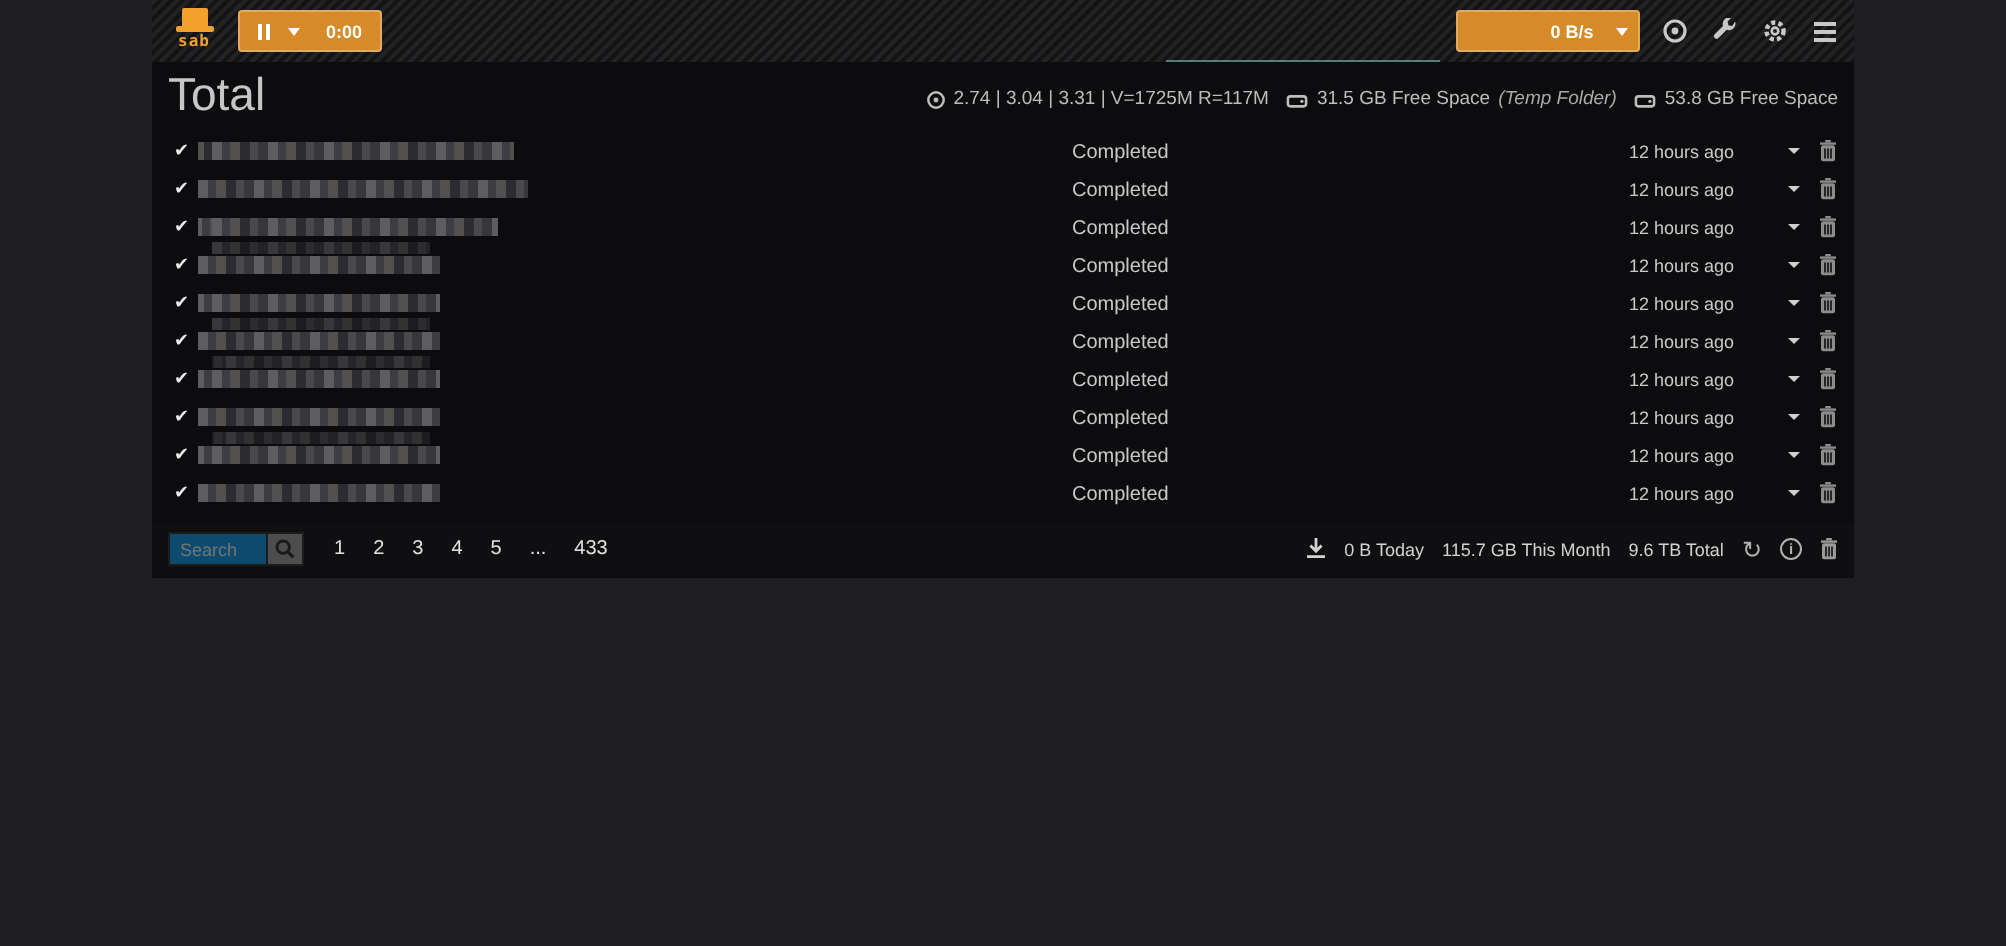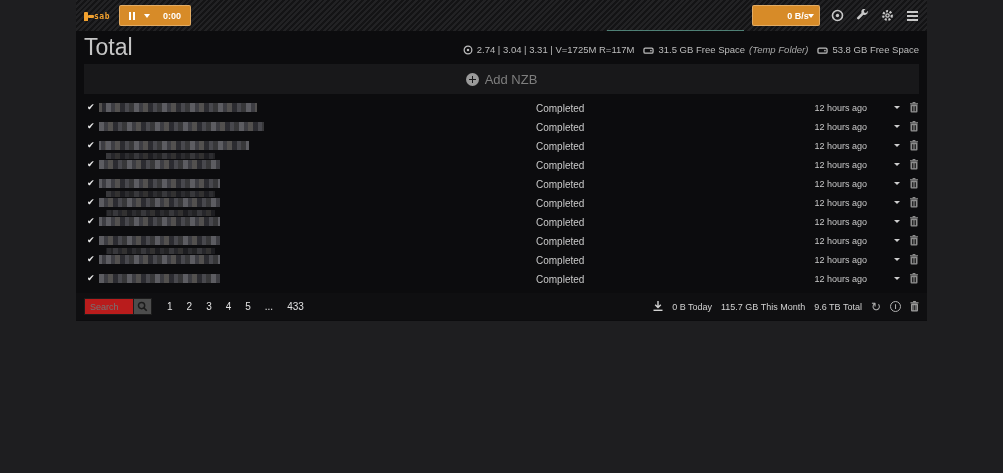--- a/index.html
+++ b/index.html
@@ -5,34 +5,34 @@
   * { margin:0; padding:0; box-sizing:border-box; }
   html,body { width:1003px; height:473px; overflow:hidden; }
   body { background:#1e1e20; font-family:"Liberation Sans", sans-serif; }
 
   .container { position:relative; width:851px; margin-left:76px; background:#0c0c0e; padding-bottom:1px; }
 
   
   .topbar { height:31px; display:flex; align-items:center; padding:0 8px;
             background:#1a1a1c;
             background-image:repeating-linear-gradient(135deg, rgba(255,255,255,.035) 0 2px, rgba(0,0,0,.25) 2px 4px); }
-  .logo { width:26px; height:26px; margin:2px 6px 0 0; display:flex; flex-direction:row; align-items:center; }
+  .logo { width:26px; height:26px; margin:2px 6px 0 0; display:flex; flex-direction:column; align-items:center; }
   .hat-top { width:13px; height:9px; background:#f2a12e; border-radius:1px 1px 0 0; }
   .hat-brim { width:19px; height:3px; background:#f2a12e; border-radius:1px; }
   .logo-text { font-size:8px; font-weight:bold; color:#f2a12e; line-height:9px; letter-spacing:.5px; font-family:"DejaVu Sans Mono", monospace; }
   .obtn { background:#d78b28; border:1px solid rgba(255,255,255,.28); border-radius:2px; height:21px;
           display:flex; align-items:center; color:#fff; cursor:pointer; }
   .pause-btn { width:72px; padding:0 9px; gap:9px; margin-left:3px; }
   .pause-bars { display:flex; gap:2px; }
   .pause-bars i { display:block; width:2px; height:8px; background:#fff; }
   .caret { width:0; height:0; border-left:3.5px solid transparent; border-right:3.5px solid transparent; border-top:4px solid #fff; }
   .timer { font-size:9px; font-weight:bold; margin-left:auto; }
   .spacer { flex:1; }
   .sparkline { width:137px; height:13px; align-self:flex-end; border-bottom:1px solid #5c9a8c; margin-right:8px; opacity:.8; }
-  .speed-btn { width:68px; position:relative; justify-content:center; font-size:9px; font-weight:bold;padding-left:24px; }
+  .speed-btn { width:92px; position:relative; justify-content:center; font-size:9px; font-weight:bold;padding-left:24px; }
   .speed-btn .caret { position:absolute; right:5px; top:8px; }
   .top-icons { display:flex; align-items:center; gap:11px; margin-left:10px; }
   .top-icons .ticon { width:14px; height:14px; display:flex; align-items:center; justify-content:center; cursor:pointer; }
   .hamburger { display:flex; flex-direction:column; gap:2px; }
   .hamburger i { display:block; width:11px; height:2px; background:#c8c8c8; }
 
   
   .head-row { display:flex; align-items:flex-end; padding:3px 8px 2px; }
   h1 { font-size:23px; font-weight:400; color:#c6c6c6; line-height:26px; }
   .stats { margin-left:auto; margin-bottom:5px; display:flex; align-items:center; gap:9px;
@@ -63,21 +63,21 @@
   .hrow .status { position:absolute; left:460px; top:4.5px; font-size:10px; color:#c9c9c9; }
   .hrow .age { position:absolute; right:60px; top:4.5px; font-size:9px; color:#c9c9c9;text-align:center; }
   .hrow .row-caret { position:absolute; right:27px; top:8px; border-left:3px solid transparent; border-right:3px solid transparent; border-top:3.5px solid #cfcfcf; cursor:pointer; }
   .hrow .trash { position:absolute; right:9px; top:4px; cursor:pointer; }
 
   .trash-svg { display:block; }
 
   
   .footer { margin-top:5px; height:27px; background:#0f0f11; display:flex; align-items:center; padding:0 8px; }
   .search-group { display:flex; }
-  .search-input { width:50px; height:17px; background:#b91c1c; border:1px solid #1c1c1c; color:#b5b5b5;
+  .search-input { width:50px; height:17px; background:#0c4a6e; border:1px solid #1c1c1c; color:#b5b5b5;
                   font-size:9px; padding:0 5px; outline:none; font-family:"Liberation Sans", sans-serif; }
   .search-btn { width:18px; height:17px; background:#4d4d4d; border:1px solid #1c1c1c; border-left:none;
                 display:flex; align-items:center; justify-content:center; cursor:pointer; }
   .pagination { display:flex; margin-left:8px; }
   .page { padding:0 7px; height:19px; line-height:19px; font-size:10px; color:#e2e2e2; cursor:pointer; }
   .fstats { margin-left:auto; display:flex; align-items:center; gap:9px; font-size:9px; color:#d2d2d2; white-space:nowrap; }
   .fstats .ficon { display:flex; align-items:center; justify-content:center; cursor:pointer; }
   .info-circle { width:11px; height:11px; border-radius:50%; border:1.2px solid #b0b0b0; color:#b0b0b0;
                  font-size:7.5px; font-weight:bold; display:flex; align-items:center; justify-content:center; font-style:normal; }
   .refresh-glyph { font-size:12px; color:#b0b0b0; line-height:12px; }
@@ -159,24 +159,20 @@
       <span class="stat">
         <svg width="11" height="10" viewBox="0 0 12 11">
             <rect x="1" y="3.5" width="10" height="5.5" rx="1.4" fill="none" stroke="#bdbdbd" stroke-width="1.4"></rect>
             <circle cx="8.7" cy="6.2" r="0.9" fill="#bdbdbd"></circle>
           </svg>
         <span>53.8 GB Free Space</span>
       </span>
     </div>
   </div>
 
-  <div class="addnzb">
-    <span class="plus-circle"></span>
-    <span>Add NZB</span>
-  </div>
 
 
   <div class="rows" id="history-rows">
     <div class="hrow">
       <span class="check">✔</span>
       <span class="blur" style="width: 158px;"></span>
       <span class="status">Completed</span>
       <span class="age">12 hours ago</span>
       <span class="row-caret"></span>
       <span class="trash">

